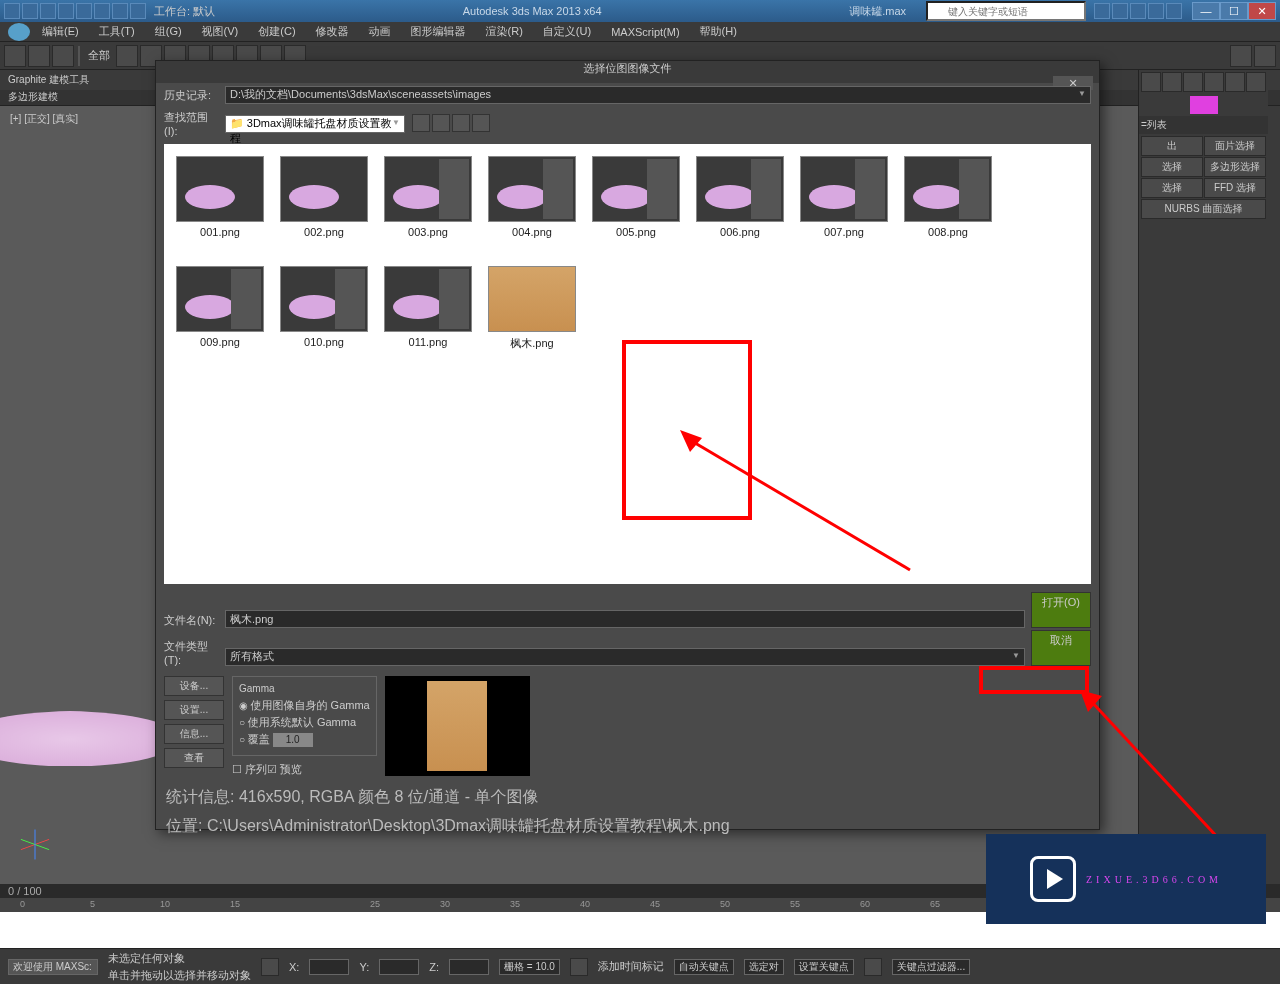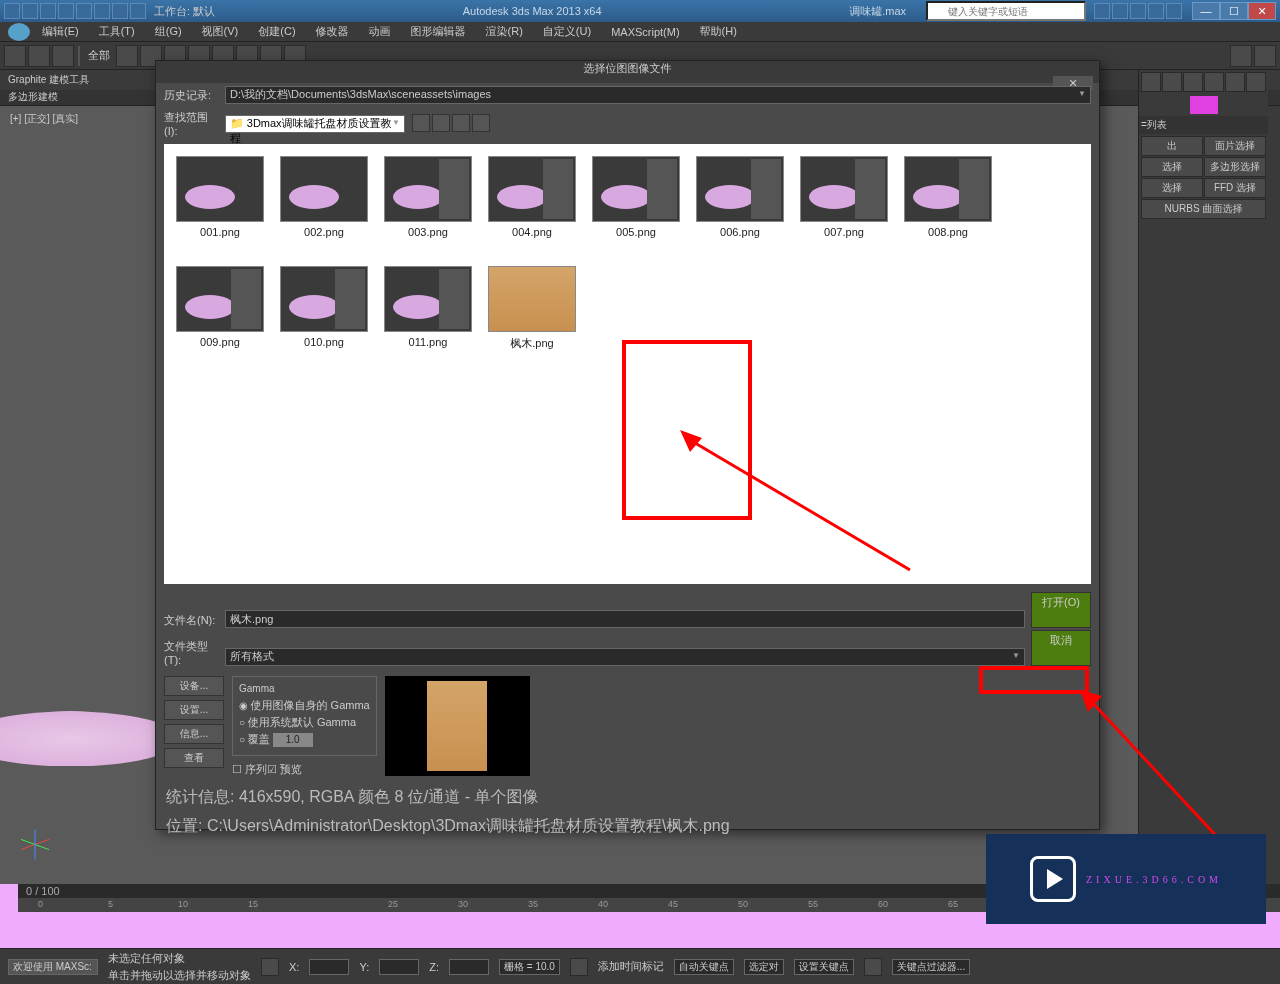--- a/index.html
+++ b/index.html
@@ -66,21 +66,21 @@
 .dlg-sidebtns{display:flex;flex-direction:column;gap:4px;}
 .dlg-sidebtns button{width:60px;height:20px;background:#555;border:1px solid #333;color:#ccc;font-size:10px;}
 .gamma-box{border:1px solid #666;padding:6px;flex:0 0 180px;}
 .gamma-box .g-title{font-size:10px;margin-bottom:4px;}
 .gamma-box label{display:block;font-size:10px;margin:2px 0;}
 .gamma-box .spinner{display:inline-block;background:#888;width:40px;height:14px;color:#222;text-align:center;font-size:10px;line-height:14px;}
 .seq-row{margin-top:6px;display:flex;font-size:10px;}
 .preview{width:145px;height:100px;background:#000;display:flex;align-items:center;justify-content:center;}
 .preview .pw{width:60px;height:90px;background:linear-gradient(#d4a468,#c89050);}
 .stats{padding:4px 10px;color:#bbb;font-size:16px;}
-.timeline{position:absolute;left:0;right:0;bottom:36px;height:64px;background:#f0abfc;padding-left:18px;}
+.timeline{position:absolute;left:0;right:0;bottom:36px;height:64px;background:#ffffff;}
 .tl-head{height:14px;background:#2a2a2a;display:flex;align-items:center;padding:0 8px;font-size:9px;color:#aaa;}
 .tl-ruler{height:14px;background:#444;position:relative;overflow:hidden;}
 .tl-ruler span{position:absolute;font-size:9px;color:#999;}
 .status{position:absolute;left:0;right:0;bottom:0;height:36px;background:#3a3a3a;display:flex;align-items:center;gap:10px;padding:0 8px;border-top:1px solid #222;}
 .status .sbox{background:#2a2a2a;border:1px solid #666;height:16px;padding:0 4px;font-size:10px;color:#ccc;}
 .status .sbtn{width:18px;height:18px;background:#4a4a4a;border:1px solid #2a2a2a;}
 .watermark{position:absolute;right:14px;bottom:60px;width:280px;height:90px;background:#15315a;z-index:30;display:flex;align-items:center;justify-content:center;gap:10px;color:#fff;}
 .watermark .play{width:46px;height:46px;border:3px solid #fff;border-radius:8px;display:flex;align-items:center;justify-content:center;}
 .watermark .play::before{content:"";border-left:16px solid #fff;border-top:10px solid transparent;border-bottom:10px solid transparent;margin-left:4px;}
 .watermark .txt{display:flex;flex-direction:column;}

